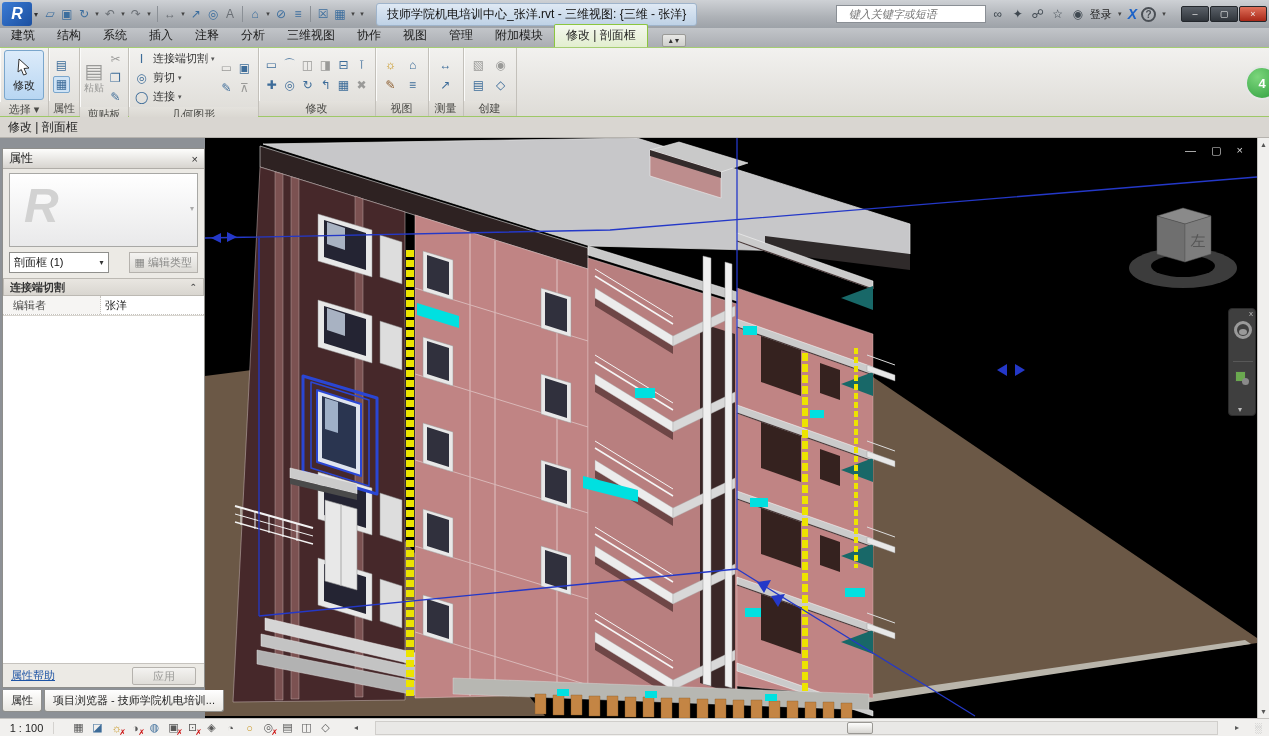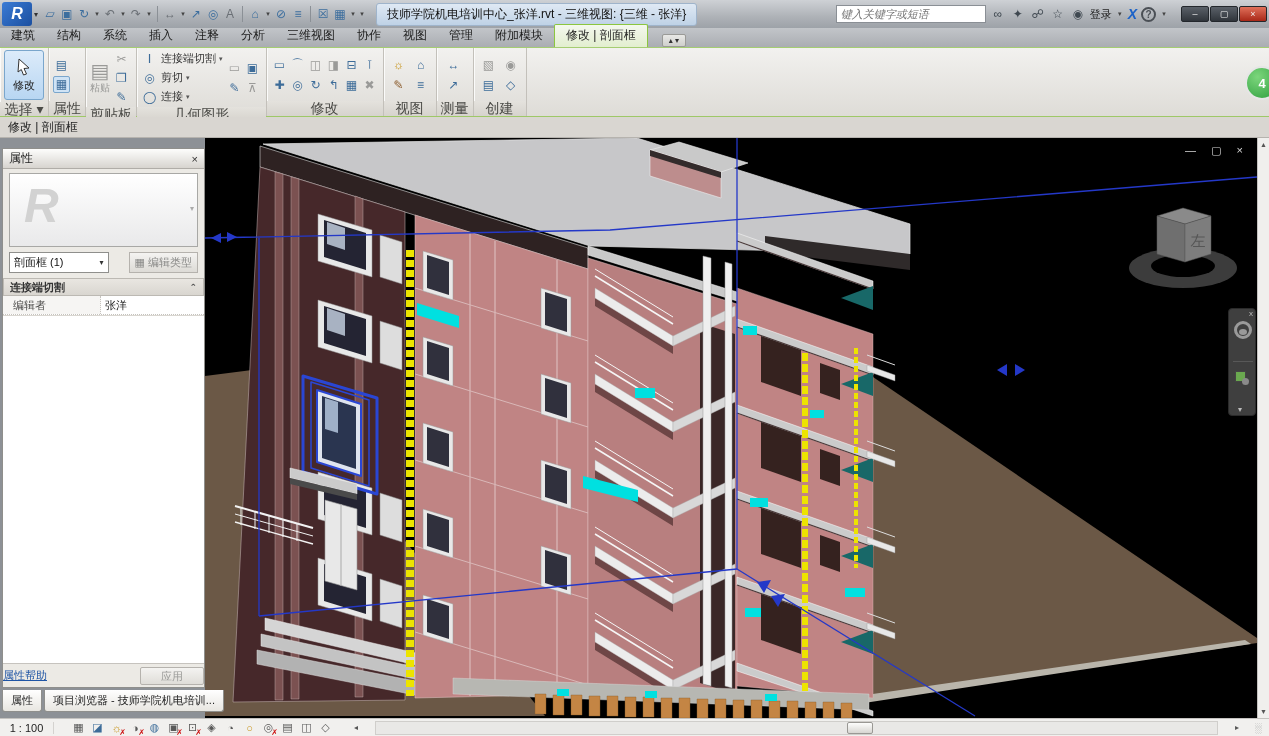--- a/index.html
+++ b/index.html
@@ -19,21 +19,21 @@
   .qicon { display:inline-flex; width:16px; height:18px; align-items:center; justify-content:center;
     font-size:12px; color:#3c6e9e; }
   .qicon.gray { color:#6a6f75; }
   .qicon.dd { width:8px; font-size:7px; color:#444; }
   .qsep { width:1px; height:16px; background:#8b9096; margin:0 3px; }
   #titletext { margin-left:10px; padding:2px 10px; border-radius:3px;
     background:linear-gradient(#dfe9f4,#bfd2e6); border:1px solid #9fb4cb;
     font-size:12px; color:#111; white-space:nowrap; }
   #title-right { margin-left:auto; display:flex; align-items:center; gap:4px; }
   #infocenter-search { width:150px; height:18px; border:1px solid #8a8f95; background:#fff;
-    font-style:italic; color:#888; font-size:11px; padding:0 4px; }
+    font-style:italic; color:#888; font-size:11px; padding:0 12px; }
   .ticon { font-size:12px; color:#3f4850; width:16px; text-align:center; }
   #signin { font-size:11px; color:#222; }
   #exchange-x { color:#1b62c8; font-weight:bold; font-size:14px; font-style:italic; }
   #help-circle { width:15px; height:15px; border:2px solid #4a4f55; border-radius:50%;
     display:flex; align-items:center; justify-content:center; font-size:10px; font-weight:bold; color:#4a4f55; }
   .winbtns { display:flex; margin:0 2px 0 8px; }
   .winbtn { width:28px; height:16px; display:flex; align-items:center; justify-content:center;
     background:linear-gradient(#5a6068,#30353b); color:#eee; font-size:9px;
     border:1px solid #23272c; border-radius:2px; margin-left:1px; }
   .winbtn.close { background:linear-gradient(#e0705a,#a82818); }
@@ -47,21 +47,21 @@
   #ribbon-min { margin-left:14px; padding:1px 6px; font-size:8px; color:#333;
     background:linear-gradient(#e8e8e6,#cfcfcc); border:1px solid #9a9a97; border-radius:2px; }
 
   
   #ribbon { position:absolute; left:0; top:47px; width:100%; height:70px;
     background:linear-gradient(#f2f1ef,#dedcd7); border-top:1px solid #a5cd72;
     border-bottom:1px solid #9ec867; display:flex; overflow:visible; }
   .rpanel { display:flex; flex-direction:column; border-right:1px solid #c3c0ba;
     box-shadow:1px 0 0 #fbfbfa inset; }
   .rpanel .pbody { flex:1; display:flex; align-items:center; padding:2px 4px; gap:3px; }
-  .rpanel .plabel { height:15px; text-align:center; font-size:14px; color:#4a4a46;
+  .rpanel .plabel { height:15px; text-align:center; font-size:11px; color:#4a4a46;
     background:linear-gradient(#e4e2dd,#d6d3cd); line-height:14px; white-space:nowrap; padding:0 4px;}
   .bigbtn { width:40px; height:50px; display:flex; flex-direction:column; align-items:center;
     justify-content:center; gap:2px; border-radius:3px; font-size:11px; }
   .bigbtn.selected { background:linear-gradient(#dcebfa,#b8d6f2); border:1px solid #7aa6cc; }
   .cursor-svg { width:16px; height:18px; }
   .micon { display:inline-flex; width:17px; height:17px; align-items:center; justify-content:center;
     font-size:12px; color:#3d6c99; }
   .micon.gray { color:#9a9a98; }
   .micon.boxed { border:1px solid #7aa6cc; background:#cfe3f5; border-radius:2px; }
   .stack { display:flex; flex-direction:column; gap:2px; align-items:center; }
@@ -100,21 +100,21 @@
   #edit-type { height:21px; display:flex; align-items:center; gap:3px; padding:0 5px;
     border:1px solid #b5b2ad; background:linear-gradient(#f4f3f1,#dddbd6); color:#8a8a88; font-size:11px; }
   #iddata { height:18px; background:linear-gradient(#e9e6e1,#d9d6d0); border:1px solid #bcb9b3;
     margin:2px 0 0; display:flex; align-items:center; padding:0 6px; font-weight:bold; color:#333; }
   #iddata .caret { margin-left:auto; font-size:9px; color:#555; }
   .prow { display:flex; height:19px; border-bottom:1px dotted #c6c3be; background:#fff; }
   .prow .pl { width:98px; padding:2px 4px 0 10px; color:#4c4c4a; border-right:1px dotted #c6c3be;
     background:#f6f5f3; white-space:nowrap; overflow:hidden; }
   .prow .pvv { flex:1; padding:2px 4px 0; color:#222; white-space:nowrap; overflow:hidden; }
   #pal-fill { flex:1; background:#fff; border-top:1px solid #d9d6d0; }
-  #pal-footer { height:24px; display:flex; align-items:center; padding:0 0;
+  #pal-footer { height:24px; display:flex; align-items:center; padding:0 8px;
     background:#eceae5; border-top:1px solid #c6c3be; }
   #prop-help { color:#1f55a5; text-decoration:underline; }
   #apply-btn { margin-left:auto; width:64px; height:18px; text-align:center; line-height:17px;
     color:#9a9a98; background:linear-gradient(#f4f3f1,#dfddd8); border:1px solid #b5b2ad; border-radius:2px; }
   #pal-tabs { position:absolute; left:2px; top:552px; display:flex; gap:2px; }
   .paltab { height:22px; background:linear-gradient(#ffffff,#e8e6e1); border:1px solid #8f8f8c;
     border-top:none; display:flex; align-items:center; padding:0 8px; font-size:11px; color:#222;
     border-radius:0 0 3px 3px; white-space:nowrap; }
 
   

